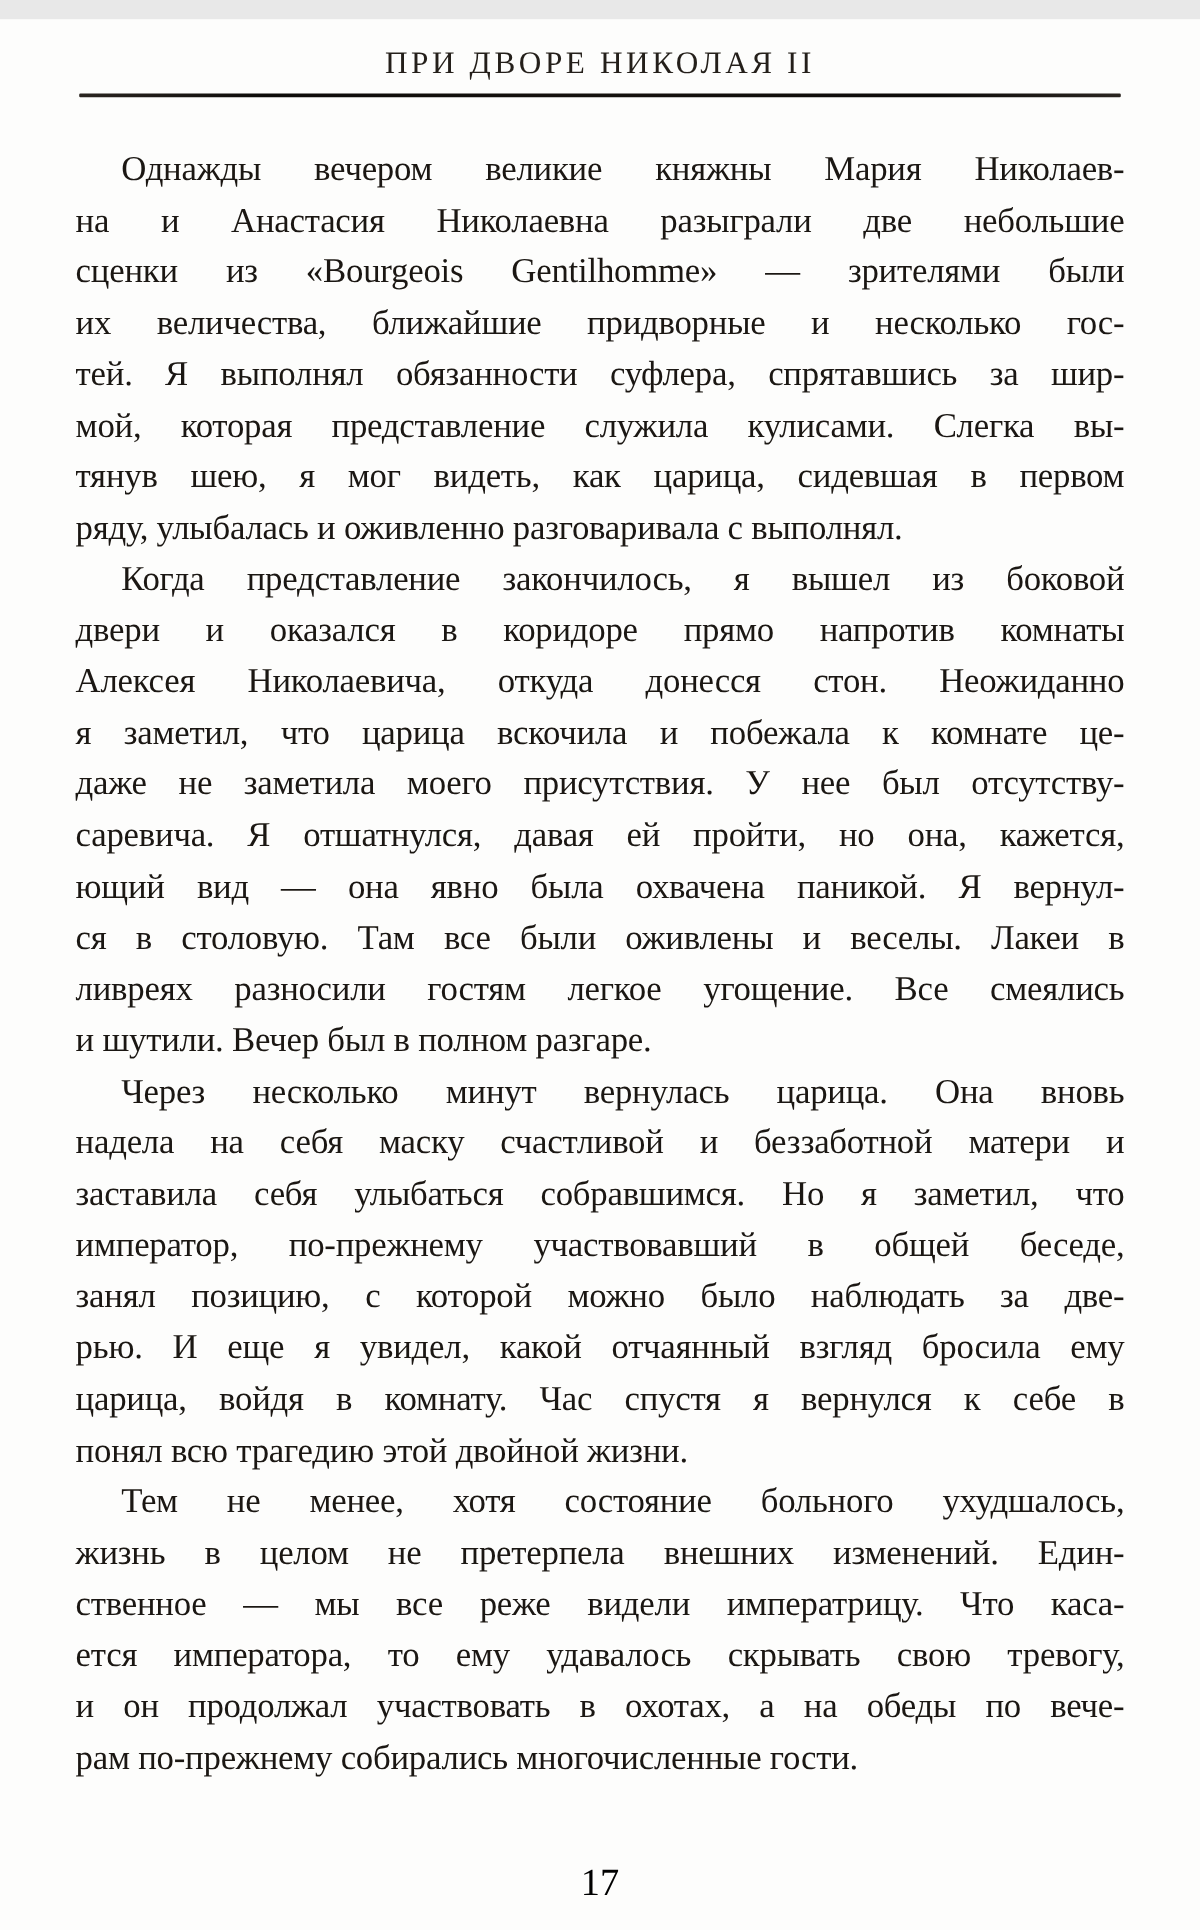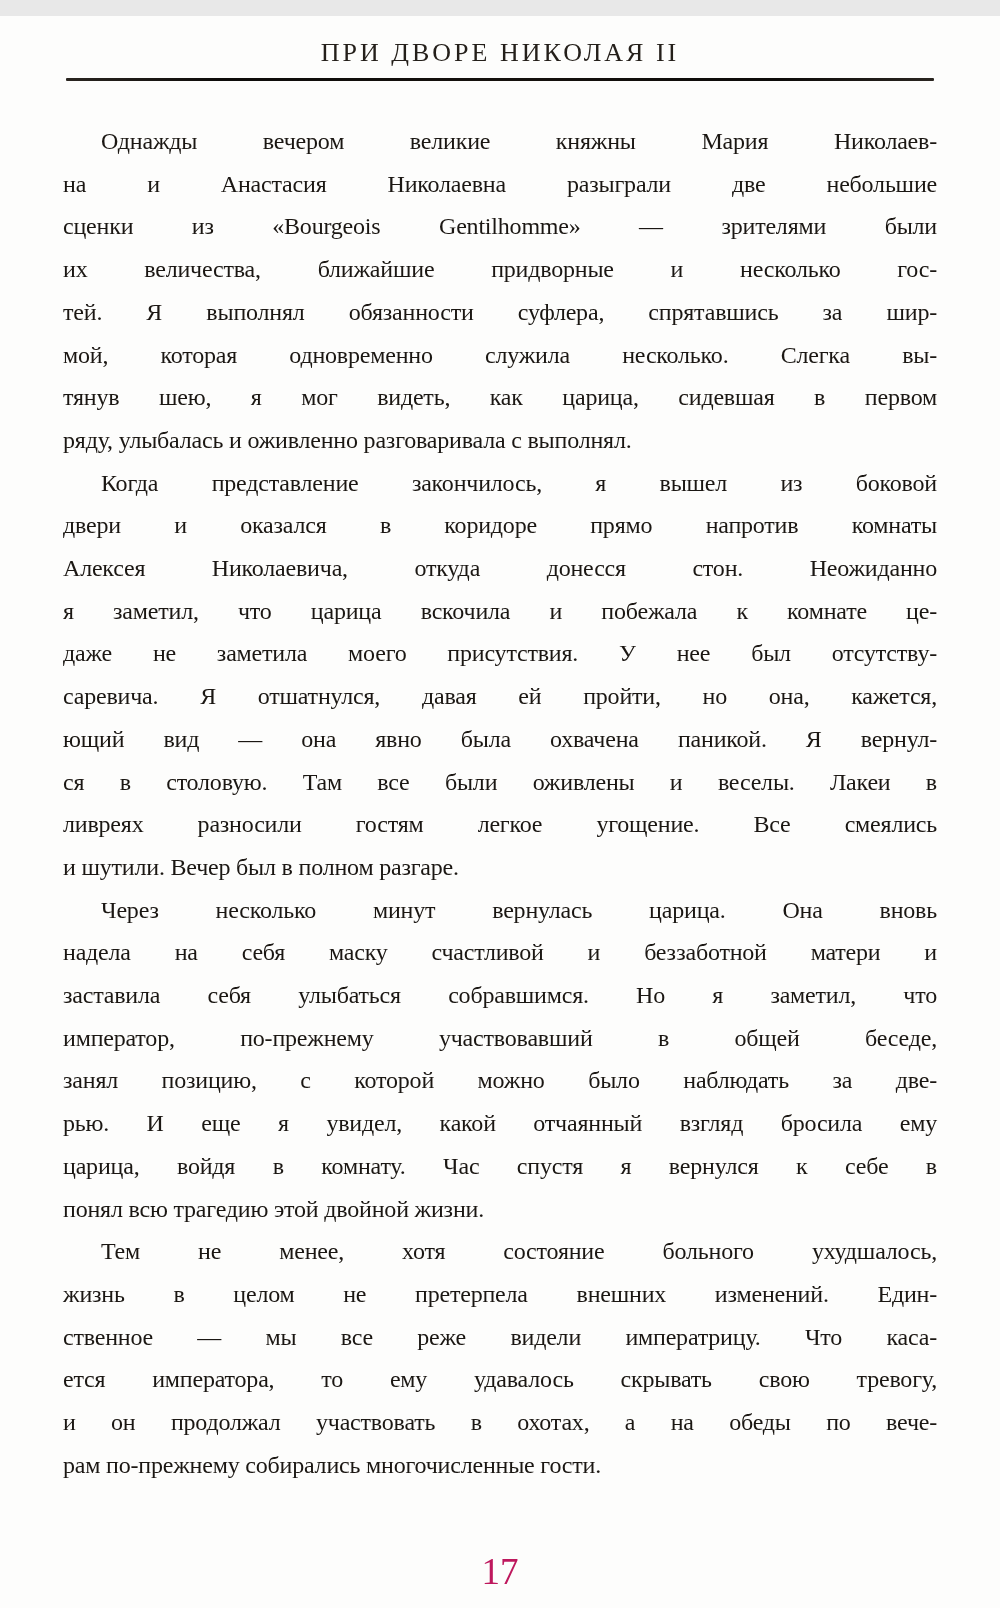--- a/index.html
+++ b/index.html
@@ -37,56 +37,56 @@
     background: linear-gradient(90deg, #2a2520 0%, #0d0b09 18%, #15110d 50%, #0d0b09 82%, #2a2520 100%);
     border-radius: 1px;
   }
   .body-text {
     position: absolute;
     top: 104px;
     left: 63px;
     width: 874px;
   }
   .line {
-    font-size: 24px;
+    font-size: 29px;
     line-height: 42.7px;
     letter-spacing: -0.2px;
     text-align: justify;
     text-align-last: justify;
     white-space: normal;
   }
   .line.indent {
     text-indent: 38px;
   }
   .line.para-end {
     text-align-last: left;
   }
   .folio {
     position: absolute;
     top: 1534px;
     left: 0;
     width: 100%;
     text-align: center;
-    font-size: 37px;
-    color: #be185d;
+    font-size: 32px;
+    color: #000000;
   }
 </style>
 </head>
 <body>
 
 <div class="page">
   <div class="running-head">ПРИ ДВОРЕ НИКОЛАЯ II</div>
   <div class="header-rule"></div>
   <div class="body-text">
       <div class="line indent">Однажды вечером великие княжны Мария Николаев-</div>
       <div class="line">на и Анастасия Николаевна разыграли две небольшие</div>
       <div class="line">сценки из «Bourgeois Gentilhomme» — зрителями были</div>
       <div class="line">их величества, ближайшие придворные и несколько гос-</div>
       <div class="line">тей. Я выполнял обязанности суфлера, спрятавшись за шир-</div>
-      <div class="line">мой, которая одновременно служила несколько. Слегка вы-</div>
+      <div class="line">мой, которая представление служила кулисами. Слегка вы-</div>
       <div class="line">тянув шею, я мог видеть, как царица, сидевшая в первом</div>
       <div class="line para-end">ряду, улыбалась и оживленно разговаривала с выполнял.</div>
       <div class="line indent">Когда представление закончилось, я вышел из боковой</div>
       <div class="line">двери и оказался в коридоре прямо напротив комнаты</div>
       <div class="line">Алексея Николаевича, откуда донесся стон. Неожиданно</div>
       <div class="line">я заметил, что царица вскочила и побежала к комнате це-</div>
       <div class="line">даже не заметила моего присутствия. У нее был отсутству-</div>
       <div class="line">саревича. Я отшатнулся, давая ей пройти, но она, кажется,</div>
       <div class="line">ющий вид — она явно была охвачена паникой. Я вернул-</div>
       <div class="line">ся в столовую. Там все были оживлены и веселы. Лакеи в</div>

